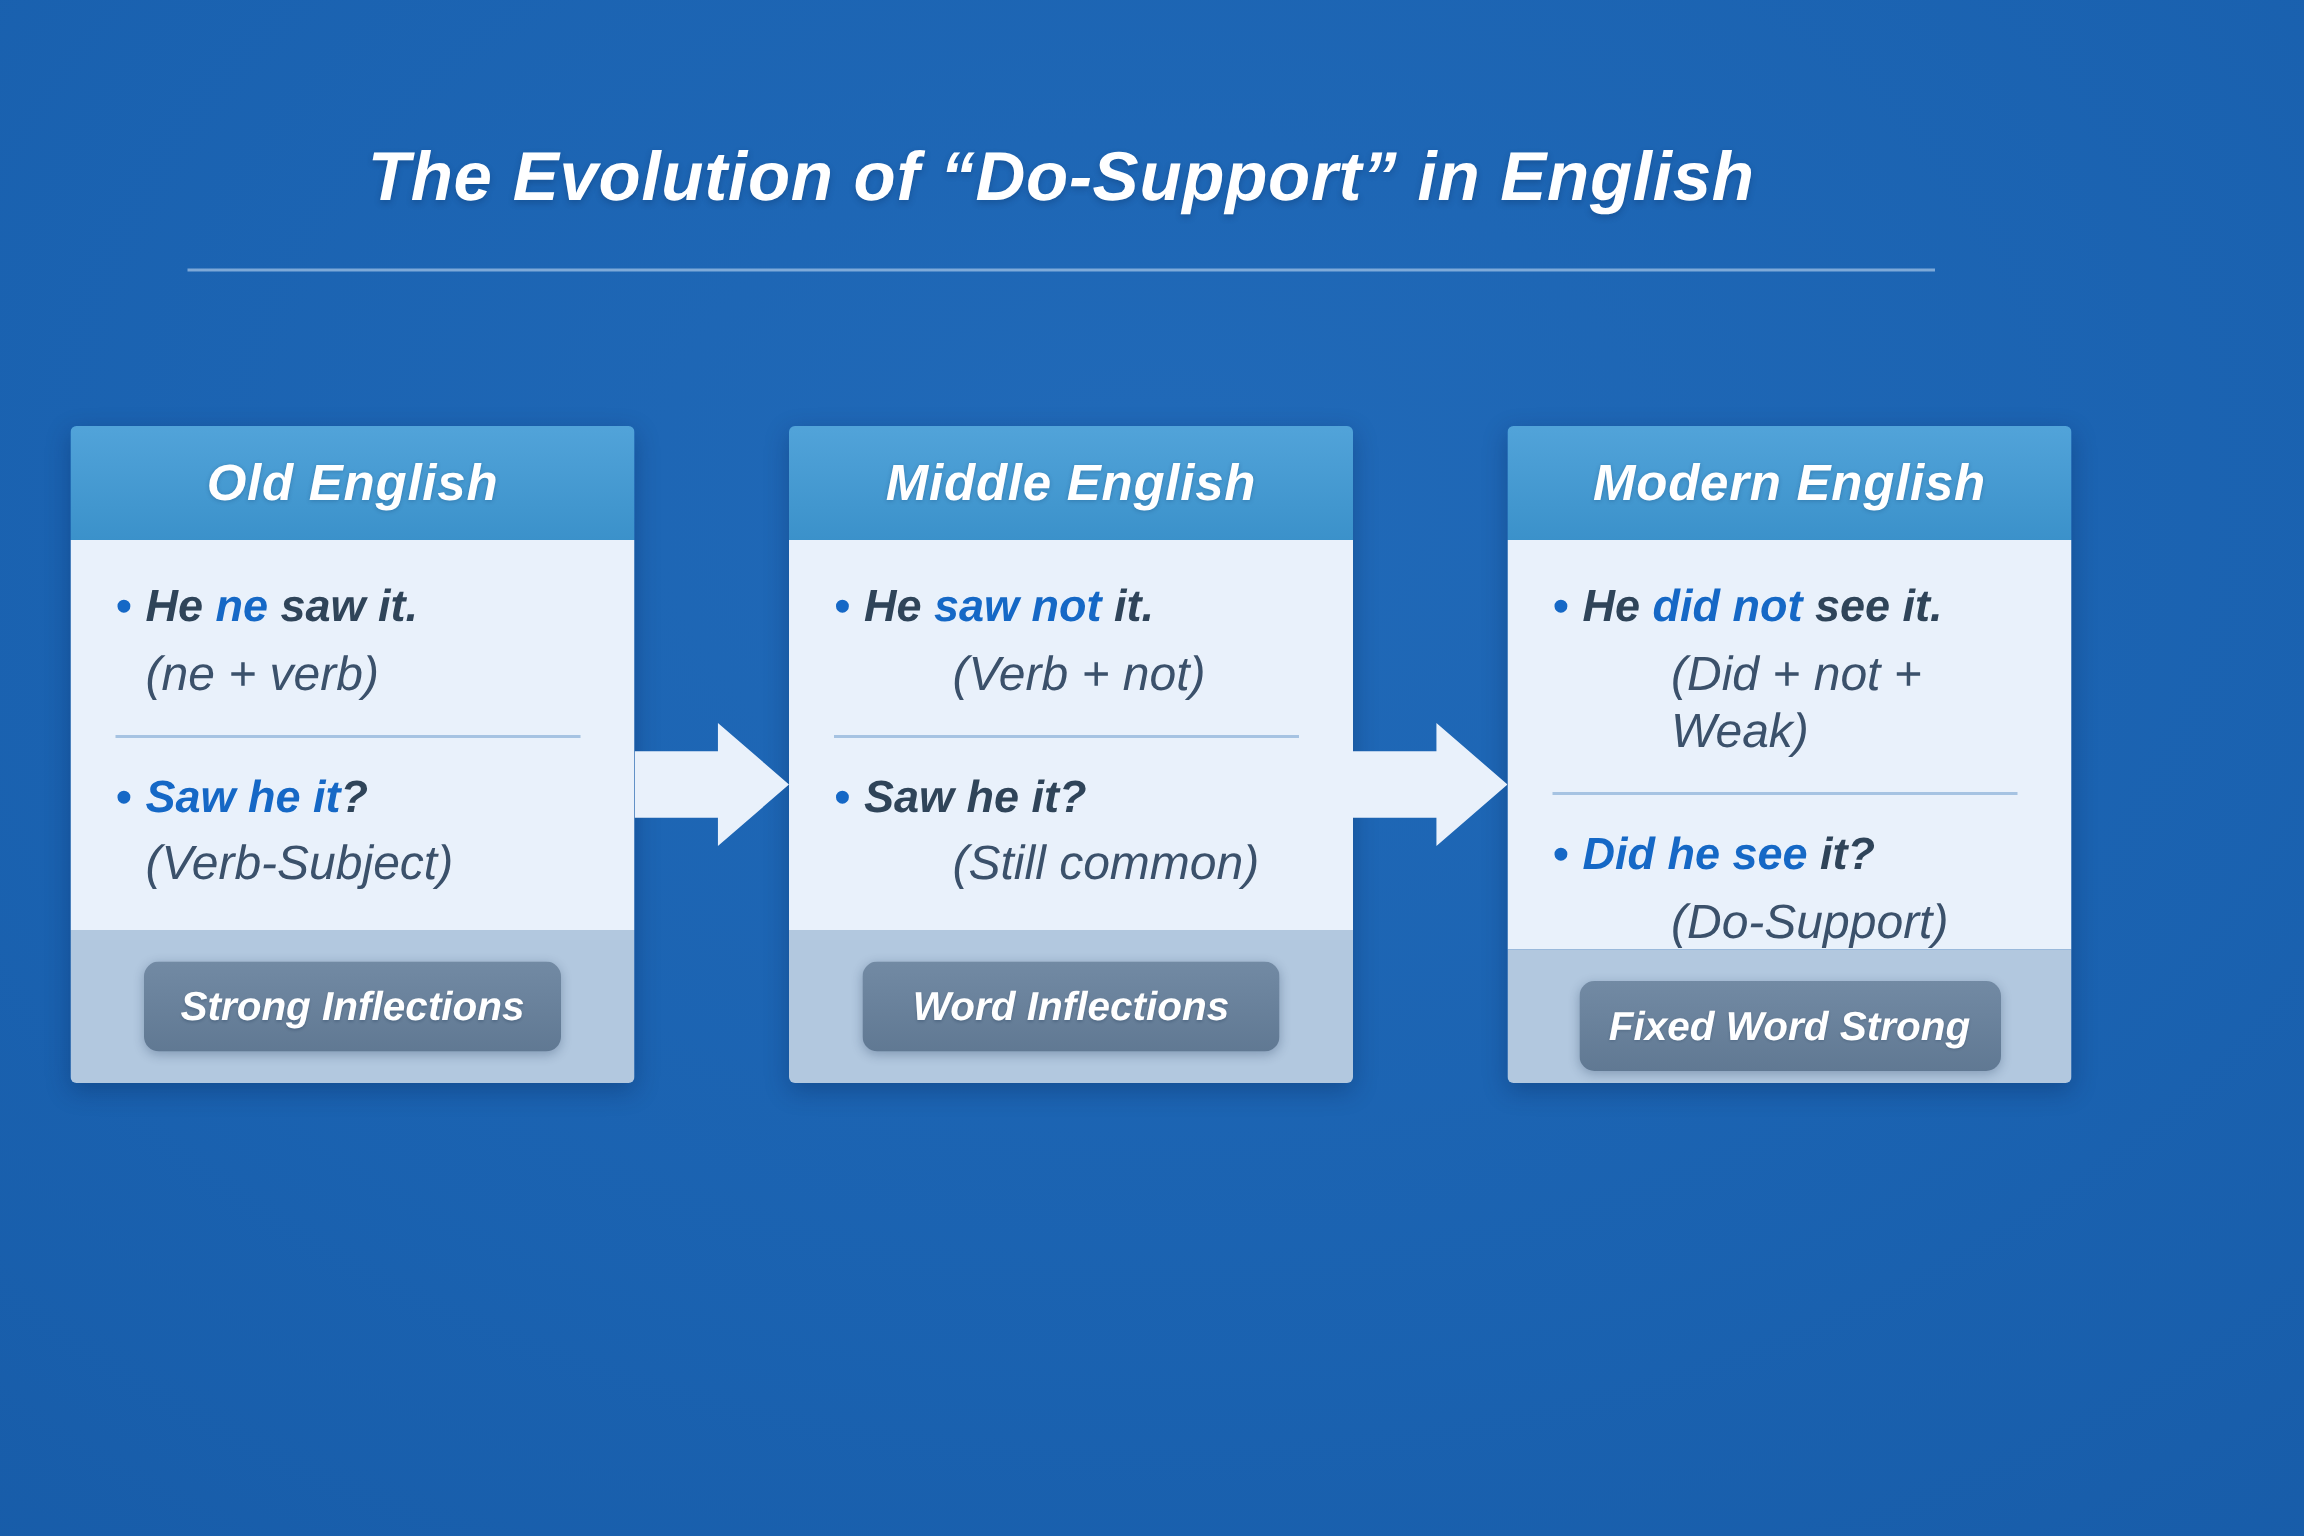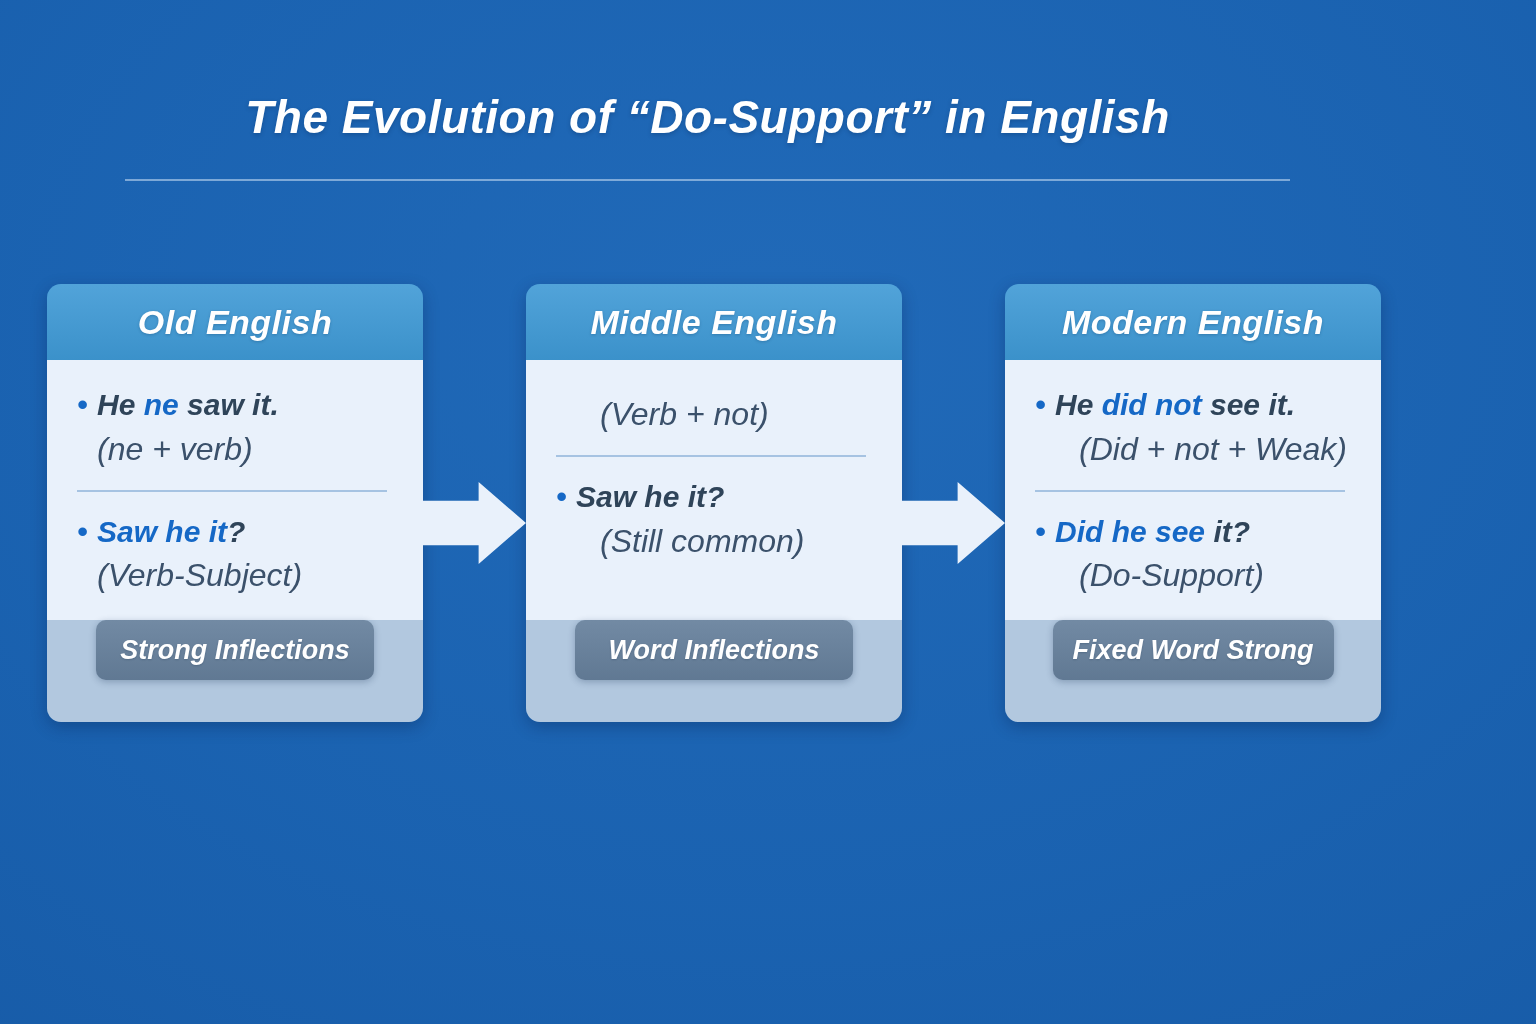--- a/index.html
+++ b/index.html
@@ -29,46 +29,46 @@
     font-style:italic;font-weight:bold;font-size:46px;line-height:1.2;
     letter-spacing:.5px;
     text-shadow:0 2px 4px rgba(0,30,70,.25);
   }
   .title-rule{
     position:absolute;top:179px;left:125px;width:1165px;height:2px;
     background:var(--rule-color);
   }
   .row{position:absolute;top:284px;left:47px;display:flex;}
   .card{
-    width:376px;height:438px;border-radius:14px;overflow:hidden;
+    width:376px;height:438px;border-radius:4px;overflow:hidden;
     display:flex;flex-direction:column;
     box-shadow:0 5px 16px rgba(0,20,60,.28);
   }
   .card-header{
     flex:0 0 76px;display:flex;align-items:center;justify-content:center;
     background-color:var(--header-band);
     background-image:linear-gradient(180deg, rgba(255,255,255,.10), rgba(0,0,0,.05));
     color:#fff;font-style:italic;font-weight:bold;font-size:34px;
     letter-spacing:.5px;text-shadow:0 1px 3px rgba(0,40,80,.25);
   }
   .card-body{flex:1;background:var(--card-body);padding:28px 30px 0 30px;}
   .example{display:flex;align-items:baseline;font-style:italic;font-weight:bold;font-size:30px;line-height:1.15;}
   .dot{flex:0 0 20px;color:var(--accent-blue);}
   .dot::before{content:"\2022";font-size:30px;}
   .seg-dark{color:var(--text-dark);}
   .seg-blue{color:var(--accent-blue);margin-top:32px;}
   .caption{
     font-style:italic;font-weight:normal;font-size:32px;line-height:1.2;
     color:var(--caption-color);margin:7px 0 0 20px;
   }
-  .caption.indent{margin-left:44px;}
+  .caption.indent{margin-left:79px;}
   .divider{height:2px;background:var(--divider-color);margin:22px 6px 23px 0;}
   .card-footer{
     flex:0 0 102px;background:var(--footer-band);
-    display:flex;align-items:flex-start;justify-content:center;
+    display:flex;align-items:center;justify-content:center;
   }
   .badge{
     min-width:278px;height:60px;border-radius:10px;
     background-color:var(--badge-bg);
     background-image:linear-gradient(180deg, rgba(255,255,255,.08), rgba(0,0,0,.06));
     color:#fff;font-style:italic;font-weight:bold;font-size:27px;line-height:60px;
     text-align:center;padding:0 20px;
     box-shadow:0 2px 7px rgba(15,40,75,.28);
     text-shadow:0 1px 2px rgba(0,30,60,.2);
   }
@@ -109,20 +109,24 @@
       </footer>
     </section>
 
     <div class="gap">
       <div class="arrow"></div>
     </div>
 
     <section class="card">
       <header class="card-header">Middle English</header>
       <div class="card-body">
+        <div class="example">
+          <span class="dot"></span>
+          <span><span class="seg-dark">He </span><span class="seg-blue">saw not</span><span class="seg-dark"> it.</span></span>
+        </div>
         <div class="caption indent">(Verb + not)</div>
         <div class="divider"></div>
         <div class="example">
           <span class="dot"></span>
           <span><span class="seg-dark">Saw he it?</span></span>
         </div>
         <div class="caption indent">(Still common)</div>
       </div>
       <footer class="card-footer">
         <div class="badge">Word Inflections</div>

